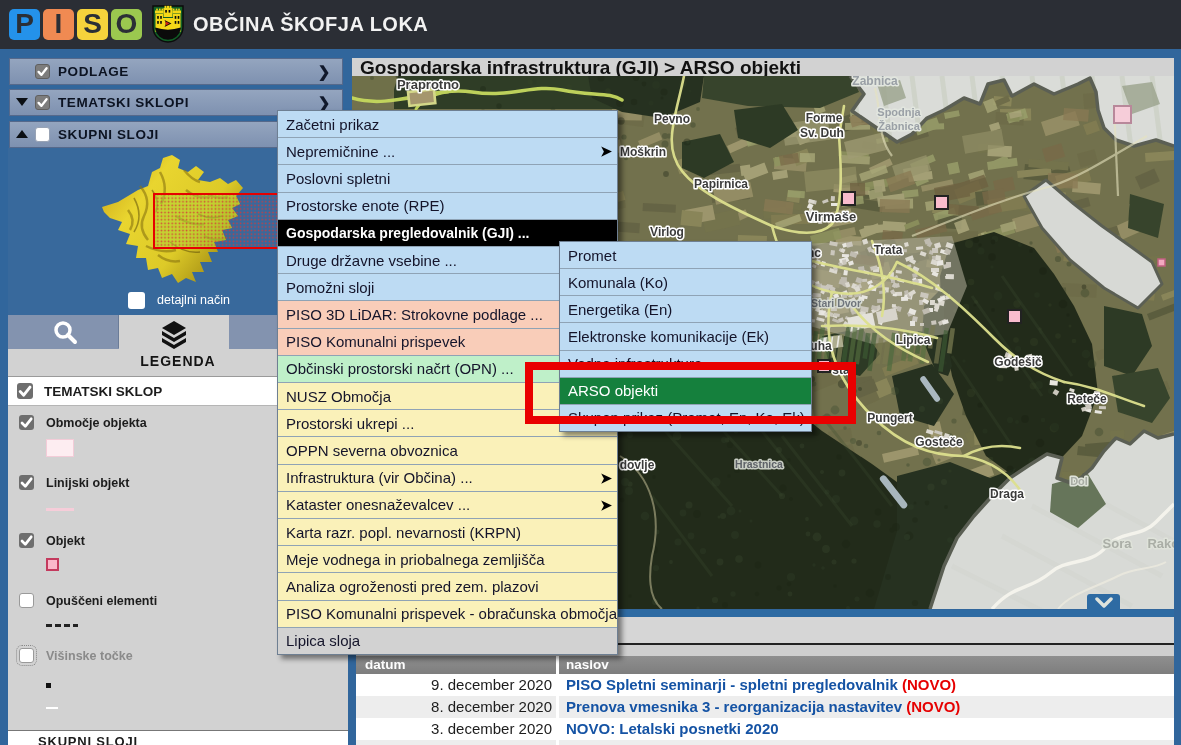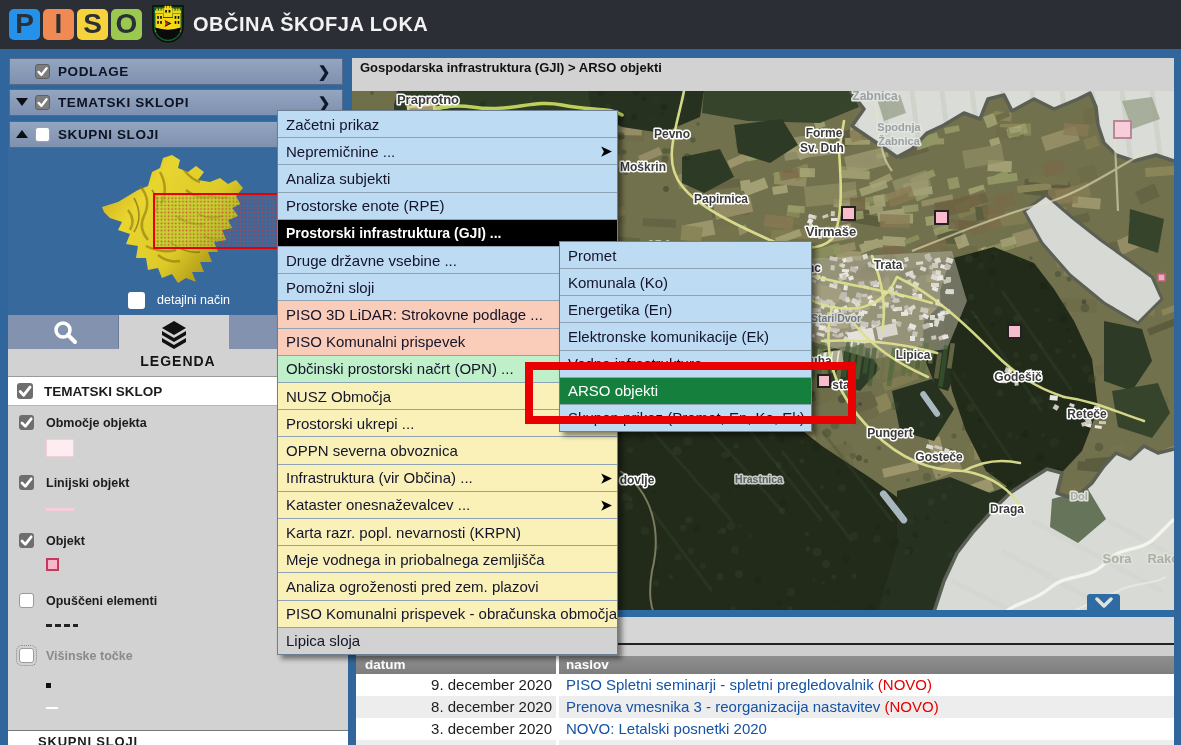--- a/index.html
+++ b/index.html
@@ -25,29 +25,29 @@
 .leg-white{position:absolute;left:0;top:27px;width:100%;height:30px;background:#fff;border-top:1px solid #9a9a9a;border-bottom:1px solid #b5b5b5}
 .lcb{position:absolute;width:15px;height:15px;border-radius:3px;background:#6e6e6e}
 .lcb.un{background:#fff;border:1px solid #9a9a9a}
 .ltxt{position:absolute;font-size:12.5px;font-weight:bold;color:#1c1c1c}
 .menu{position:absolute;display:flex;flex-direction:column;border:1px solid #6e7f92;box-shadow:4px 4px 5px rgba(0,0,0,0.45);z-index:40}
 .mi{flex:1;display:flex;align-items:center;font-size:15px;color:#14142a;padding-left:8px;border-bottom:1px solid #8fa3b5;position:relative;white-space:nowrap}
 .mi:last-child{border-bottom:none}
 .mar{position:absolute;right:5px;font-size:14px;color:#000;font-weight:bold}
 .redrect{position:absolute;left:525px;top:362px;width:331px;height:62px;border:8px solid #e90000;z-index:60}
 .mapwrap{position:absolute;left:352px;top:58px;width:822px;height:559px}
-.crumb{height:33px;background:#d2d2d2;font-size:13px;font-weight:bold;color:#111;padding-left:8px;line-height:19px}
+.crumb{height:18px;background:#d2d2d2;font-size:19px;font-weight:bold;color:#111;padding-left:8px;line-height:19px}
 .bluestrip{position:absolute;left:352px;top:610px;width:822px;height:7px;background:#2e6ba3}
 .chev{position:absolute;left:1087px;top:594px;width:33px;height:17px;background:#2e6ba3;border-radius:3px 3px 0 0;z-index:30;text-align:center}
 .bottom{position:absolute;left:356px;top:617px;width:818px;height:128px;background:#d6d6d6}
 .thead{position:absolute;left:0;top:39px;width:100%;height:34px;background:linear-gradient(#8f8f8f,#6e6e6e);color:#fff;font-weight:bold;font-size:13.5px}
 .trow{position:absolute;left:0;width:100%;height:22px;background:#fff;font-size:15px}
 .trow.alt{background:#ededed}
 .td1{position:absolute;left:0;top:0;width:200px;height:100%;text-align:right;padding-right:4px;line-height:22px;color:#1c1c1c}
-.td2{position:absolute;left:210px;top:0;right:0;height:100%;line-height:22px;font-weight:normal;color:#1553a4;font-size:15px}
+.td2{position:absolute;left:210px;top:0;right:0;height:100%;line-height:22px;font-weight:bold;color:#1553a4;font-size:15px}
 .nv{color:#e60000}
 .coldiv{position:absolute;left:200px;top:39px;width:3px;height:89px;background:#fff;z-index:5}
 </style></head><body>
 <div class="topbar">
     <div class="tile" style="left:9px;background:#2492ea">P</div>
     <div class="tile" style="left:43px;background:#f08a52">I</div>
     <div class="tile" style="left:77px;background:#f6d33c">S</div>
     <div class="tile" style="left:111px;background:#9bc84f">O</div>
     <div class="crest">
       <svg width="32" height="38" viewBox="0 0 32 38" style="display:block">
@@ -1237,27 +1237,27 @@
   </div>
 <div class="menu" style="left:277px;top:110px;width:341px;height:545px">
     <div class="mi" style="background:#bddbf3">
       <span>Začetni prikaz</span>
     </div>
     <div class="mi" style="background:#bddbf3">
       <span>Nepremičnine ...</span>
       <span class="mar">➤</span>
     </div>
     <div class="mi" style="background:#bddbf3">
-      <span>Analiza subjekti</span>
+      <span>Poslovni spletni</span>
     </div>
     <div class="mi" style="background:#bddbf3">
       <span>Prostorske enote (RPE)</span>
     </div>
     <div class="mi" style="background:#000000;color:#fff;font-weight:bold;font-size:14px">
-      <span>Prostorski infrastruktura (GJI) ...</span>
+      <span>Gospodarska pregledovalnik (GJI) ...</span>
     </div>
     <div class="mi" style="background:#bddbf3">
       <span>Druge državne vsebine ...</span>
     </div>
     <div class="mi" style="background:#bddbf3">
       <span>Pomožni sloji</span>
     </div>
     <div class="mi" style="background:#f9cdb9">
       <span>PISO 3D LiDAR: Strokovne podlage ...</span>
     </div>

